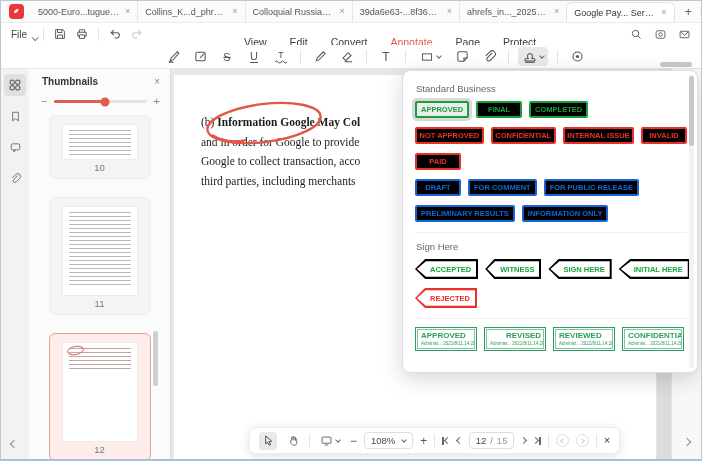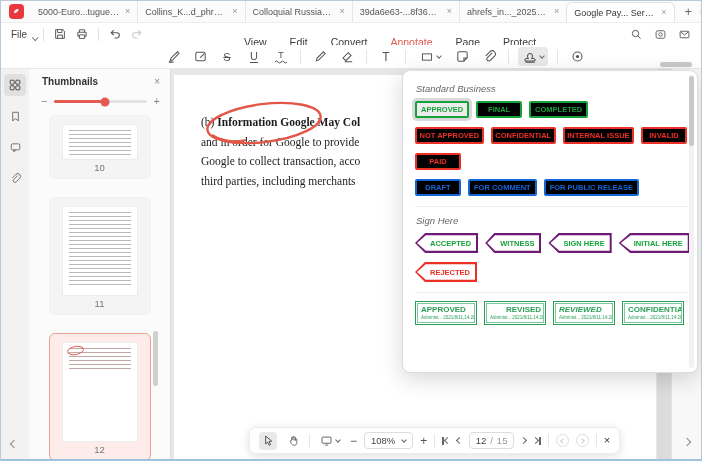--- a/index.html
+++ b/index.html
@@ -105,34 +105,34 @@
   .doc-vscroll { position:absolute; right:0; top:0; bottom:0; width:14px; background:#dcdcdc; }
   .rightstrip { position:absolute; right:0; top:0; bottom:0; width:30px; background:#f8f8f9; border-left:1px solid #e4e4e4; }
   .expand-right { position:absolute; right:11px; bottom:14px; width:6px; height:6px;
                   border-right:1.3px solid #8a8a8a; border-top:1.3px solid #8a8a8a; transform:rotate(45deg); }
   .hbar { position:absolute; left:659px; top:61px; width:32px; height:5px; background:#c9c9c9; border-radius:2.5px; z-index:5; }
 
   
   .stamp-panel { position:absolute; left:401px; top:69px; width:296px; height:303px; background:#fff;
                  border:1px solid #ddd; border-radius:8px; box-shadow:0 6px 22px rgba(0,0,0,.16);
                  padding:9px 10px 6px 12px; z-index:20; overflow:hidden; }
-  .sec-title { font-size:9.5px; color:#666; margin:3px 0 7px 1px;font-style:italic; }
+  .sec-title { font-size:9.5px; color:#666; margin:3px 0 7px 1px; }
   .stamp-row { display:flex; gap:7px; margin-bottom:9px; align-items:flex-end; }
   .stamp { border:2px solid #888; border-radius:2px; background:#000000; min-width:46px; height:17px;
            display:inline-flex; align-items:center; justify-content:center; padding:1px 4px;
            font-size:7.5px; font-weight:bold; white-space:nowrap; }
   .stamp-row.green .stamp { border-color:#17a13c; color:#17a13c; }
   .stamp-row.red   .stamp { border-color:#ec2f27; color:#ec2f27; }
   .stamp-row.blue  .stamp { border-color:#1465d8; color:#1465d8; }
   .stamp.selected { background:#ececec; box-shadow:0 0 0 3px #d9d9d9; }
   .sec-div { height:1px; background:#eee; margin:10px 0 8px 0; }
   
   .arrow-stamp { position:relative; height:20px; display:inline-flex;
                  clip-path:polygon(0 50%, 16% 0, 100% 0, 100% 100%, 16% 100%); }
-  .stamp-row.green .arrow-stamp { background:#701a75; }
+  .stamp-row.green .arrow-stamp { background:#000000; }
   .stamp-row.red   .arrow-stamp { background:#ec2f27; }
   .arrow-inner { margin:2px; flex:1; display:flex; align-items:center; justify-content:center; background:#fff;
                  clip-path:polygon(0 50%, 15% 2%, 100% 2%, 100% 98%, 15% 98%);
                  padding:0 5px 0 13px; font-size:7.5px; font-weight:bold; white-space:nowrap; }
   .stamp-row.green .arrow-inner { color:#17a13c; }
   .stamp-row.red   .arrow-inner { color:#ec2f27; }
   
   .dyn-stamp { width:62px; border:1.4px solid #2b9e58; background:#fff; padding:1px; }
   .dyn-inner { border:1px solid #7fc79e; padding:1px 3px 2px 3px; overflow:hidden; }
   .dyn-label { font-size:8px; font-weight:bold; color:#2b9e58; line-height:9px; white-space:nowrap; }
@@ -483,20 +483,30 @@
 
             <span class="stamp">
             <span>FOR COMMENT</span>
           </span>
 
             <span class="stamp">
             <span>FOR PUBLIC RELEASE</span>
           </span>
           </div>
 
+        <div class="stamp-row blue">
+
+            <span class="stamp">
+            <span>PRELIMINARY RESULTS</span>
+          </span>
+
+            <span class="stamp">
+            <span>INFORMATION ONLY</span>
+          </span>
+          </div>
       </div>
     <div class="sec-div"></div>
     <div class="sec-title">Sign Here</div>
     <div>
 
         <div class="stamp-row green">
 
             <span class="arrow-stamp">
             <span class="arrow-inner">ACCEPTED</span>
           </span>
@@ -535,21 +545,21 @@
 
             <span class="dyn-stamp">
               <span class="dyn-inner" style="display:block;">
                 <span class="dyn-label" style="display:block;padding-left:16px;">REVISED</span>
                 <span class="dyn-sub" style="display:block;">Administ...  2021/8/11,14:28:28</span>
               </span>
             </span>
 
             <span class="dyn-stamp">
               <span class="dyn-inner" style="display:block;">
-                <span class="dyn-label" style="display:block;font-style:italic;">REVIEWED</span>
+                <span class="dyn-label" style="display:block;">REVIEWED</span>
                 <span class="dyn-sub" style="display:block;">Administ...  2021/8/11,14:28:28</span>
               </span>
             </span>
 
             <span class="dyn-stamp">
               <span class="dyn-inner" style="display:block;">
                 <span class="dyn-label" style="display:block;">CONFIDENTIAL</span>
                 <span class="dyn-sub" style="display:block;">Administ...  2021/8/11,14:28:28</span>
               </span>
             </span>

